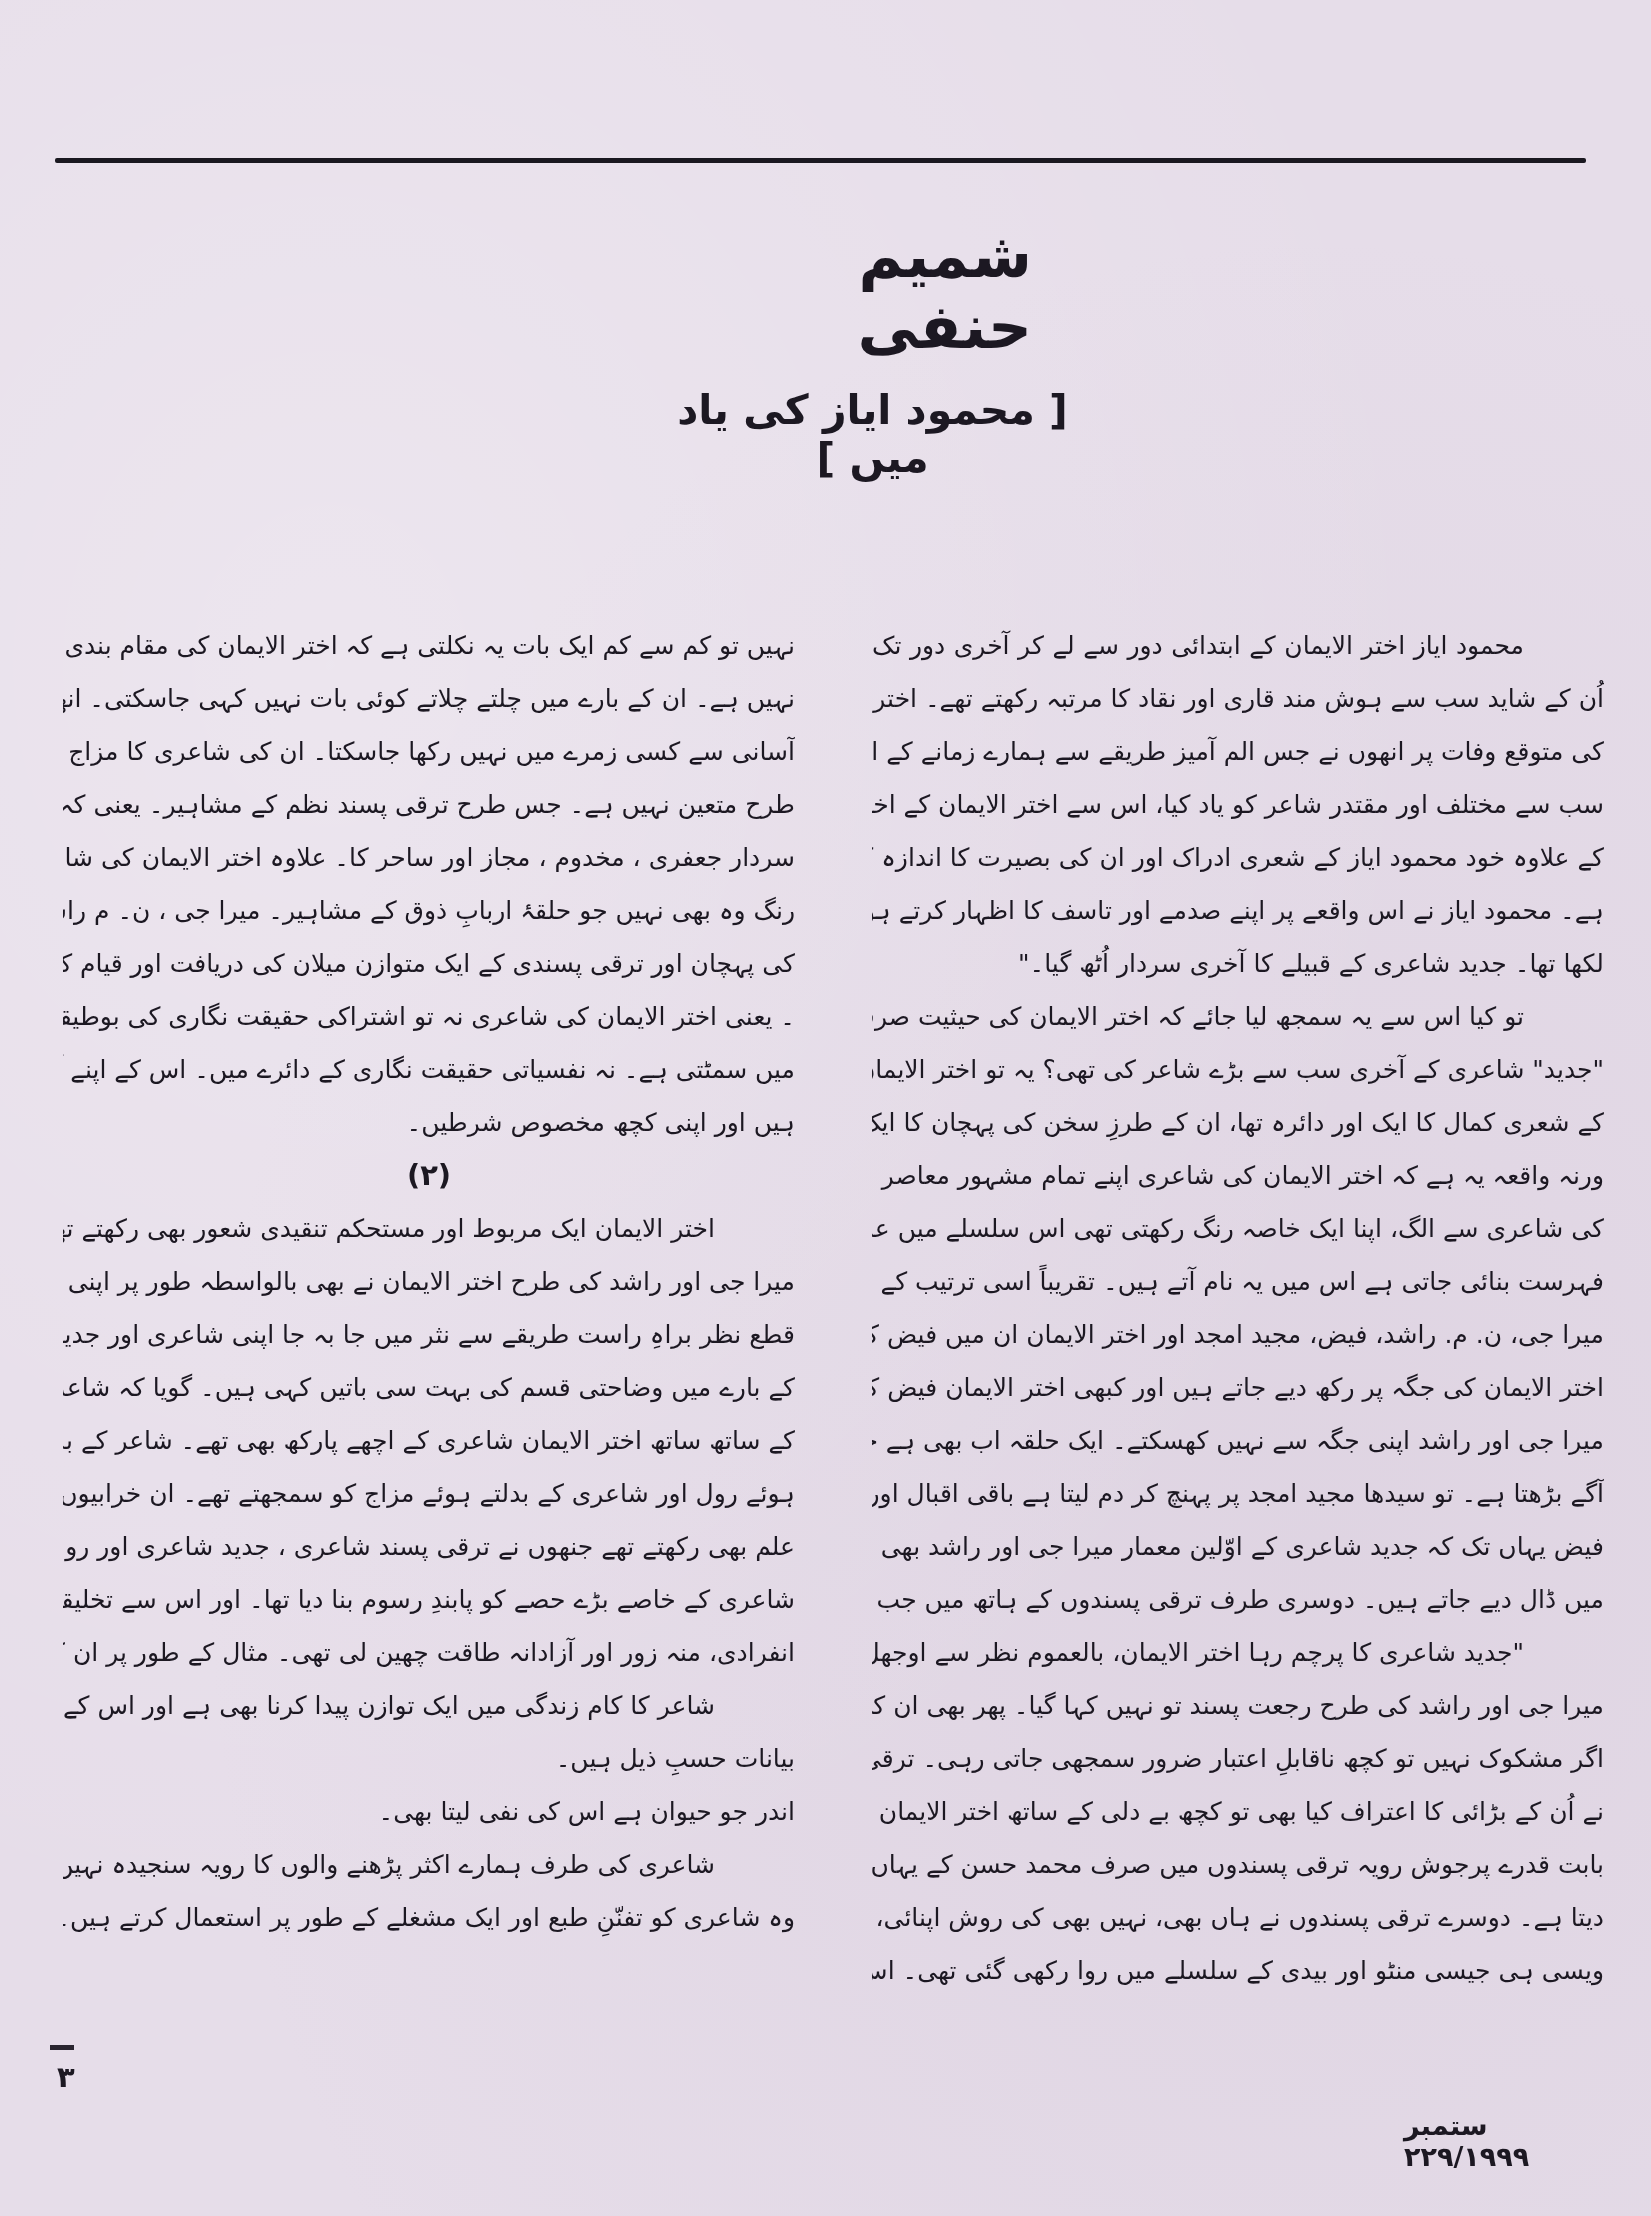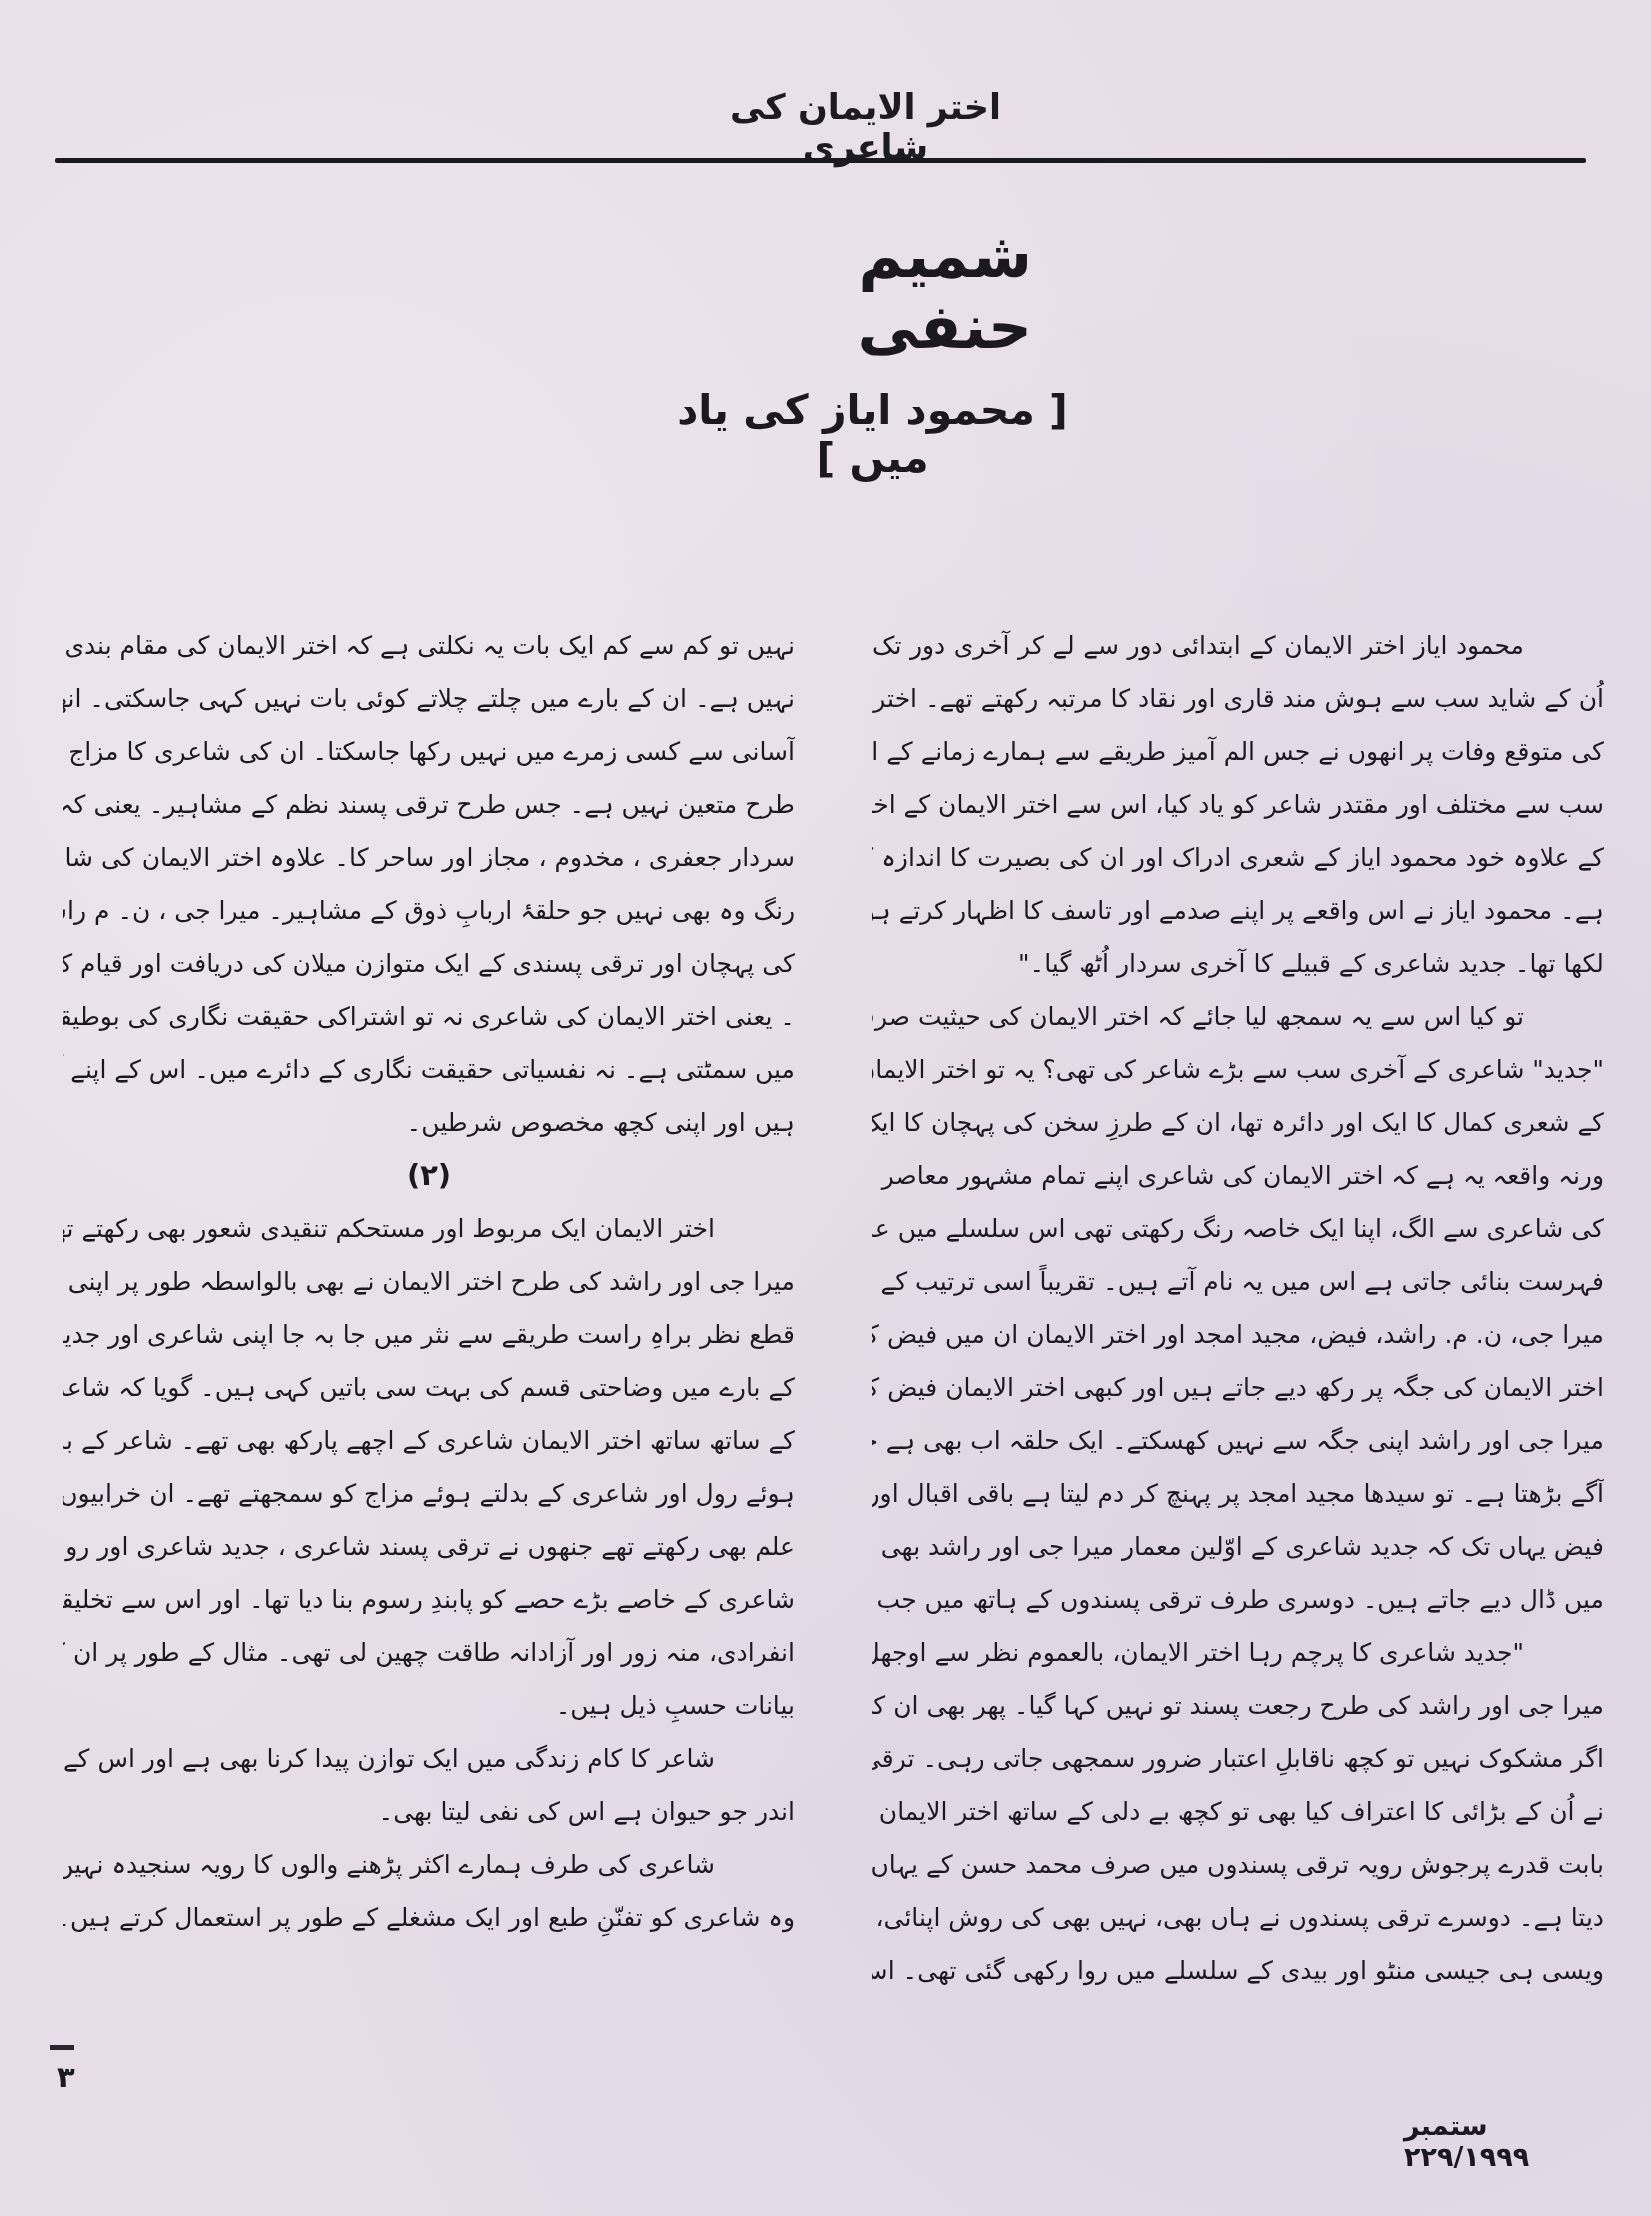--- a/index.html
+++ b/index.html
@@ -57,21 +57,20 @@
     position: absolute; left: 1404px; top: 2110px; width: 200px;
     direction: rtl; text-align: left;
     font-size: 27px; font-weight: bold;
   }
 </style>
 </head>
 <body>
 
 <div class="page">
 
-  <div class="running-head">اختر الایمان کی شاعری</div>
   <div class="head-rule"></div>
 
   <div class="author">شمیم حنفی</div>
   <div class="dedication">[ محمود ایاز کی یاد میں ]</div>
 
   <div class="column col-right">
     <span class="line indent">محمود ایاز اختر الایمان کے ابتدائی دور سے لے کر آخری دور تک</span>
     <span class="line">اُن کے شاید سب سے ہوش مند قاری اور نقاد کا مرتبہ رکھتے تھے۔ اختر الایمان</span>
     <span class="line">کی متوقع وفات پر انھوں نے جس الم آمیز طریقے سے ہمارے زمانے کے اس</span>
     <span class="line">سب سے مختلف اور مقتدر شاعر کو یاد کیا، اس سے اختر الایمان کے اختیارات</span>
@@ -115,23 +114,23 @@
 
     <span class="line last indent">اختر الایمان ایک مربوط اور مستحکم تنقیدی شعور بھی رکھتے تھے۔</span>
     <span class="line">میرا جی اور راشد کی طرح اختر الایمان نے بھی بالواسطہ طور پر اپنی شاعری سے</span>
     <span class="line">قطع نظر براہِ راست طریقے سے نثر میں جا بہ جا اپنی شاعری اور جدید شاعری</span>
     <span class="line">کے بارے میں وضاحتی قسم کی بہت سی باتیں کہی ہیں۔ گویا کہ شاعر ہونے</span>
     <span class="line">کے ساتھ ساتھ اختر الایمان شاعری کے اچھے پارکھ بھی تھے۔ شاعر کے بدلتے</span>
     <span class="line">ہوئے رول اور شاعری کے بدلتے ہوئے مزاج کو سمجھتے تھے۔ ان خرابیوں کا</span>
     <span class="line">علم بھی رکھتے تھے جنھوں نے ترقی پسند شاعری ، جدید شاعری اور روایتی</span>
     <span class="line">شاعری کے خاصے بڑے حصے کو پابندِ رسوم بنا دیا تھا۔ اور اس سے تخلیقیت کی</span>
     <span class="line">انفرادی، منہ زور اور آزادانہ طاقت چھین لی تھی۔ مثال کے طور پر ان کے کچھ</span>
+    <span class="line indent">شاعر کا کام زندگی میں ایک توازن پیدا کرنا بھی ہے اور اس کے</span>
+
     <span class="line last">بیانات حسبِ ذیل ہیں۔</span>
-
-    <span class="line indent">شاعر کا کام زندگی میں ایک توازن پیدا کرنا بھی ہے اور اس کے</span>
     <span class="line last">اندر جو حیوان ہے اس کی نفی لیتا بھی۔</span>
 
     <span class="line last indent">شاعری کی طرف ہمارے اکثر پڑھنے والوں کا رویہ سنجیدہ نہیں۔</span>
     <span class="line">وہ شاعری کو تفنّنِ طبع اور ایک مشغلے کے طور پر استعمال کرتے ہیں۔ جس کا</span>
   </div>
 
   <div class="page-num-dash"></div>
   <div class="page-num" style="top:2060px">۳</div>
 
   <div class="footer">ستمبر ۲۲۹/۱۹۹۹</div>

